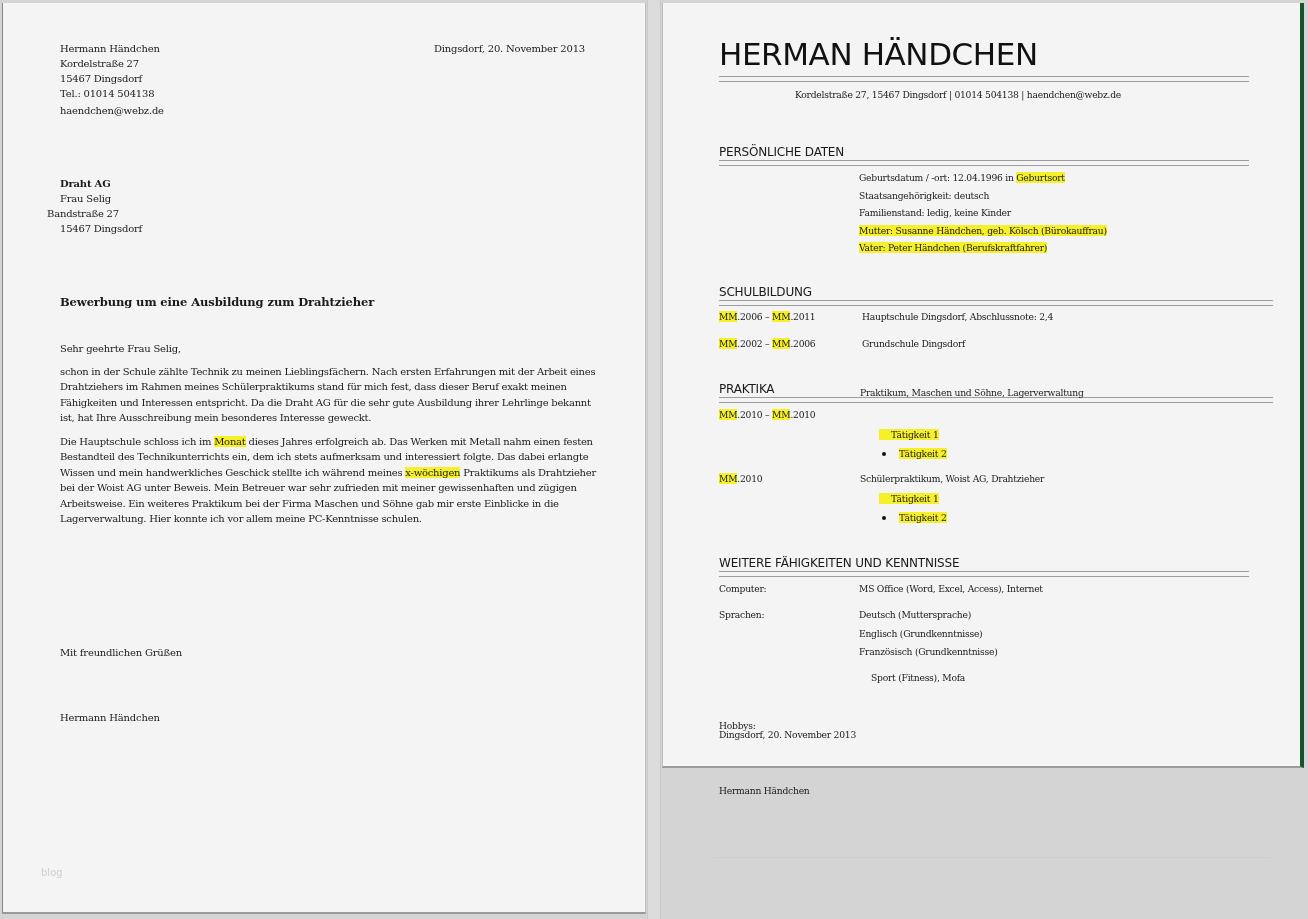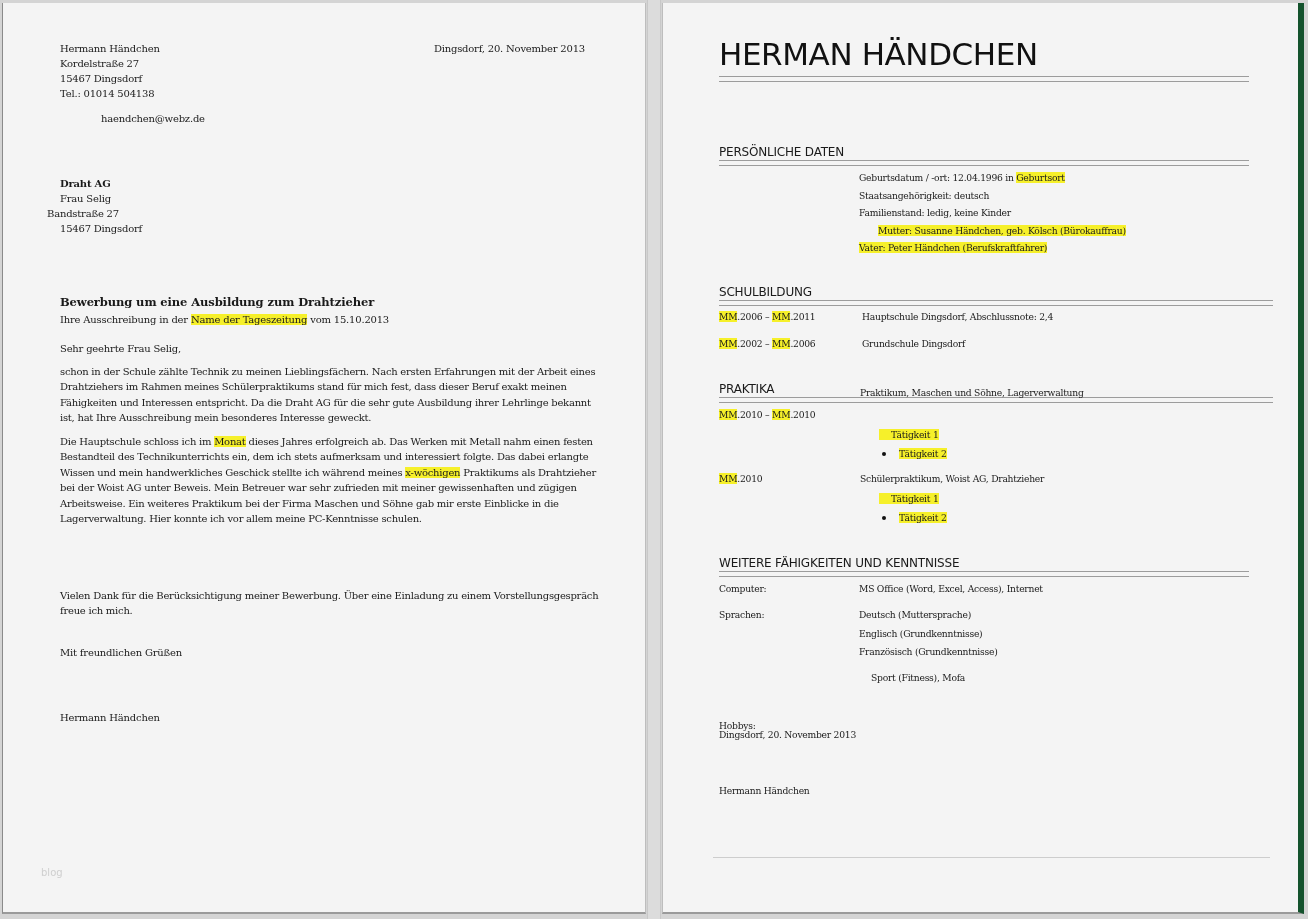--- a/index.html
+++ b/index.html
@@ -9,21 +9,21 @@
       position: relative;
       font-family: "DejaVu Serif", serif;
       color: #1a1a1a;
     }
     .page {
       position: absolute;
       background: #f4f4f4;
       box-sizing: border-box;
     }
     #page-letter { left: 2px; top: 3px; width: 644px; height: 911px; border-left: 1px solid #8a8a8a; border-bottom: 2px solid #9a9a9a; border-right: 1px solid #bdbdbd; }
-    #page-cv { left: 662px; top: 3px; width: 642px; height: 911px; border-left: 1px solid #bdbdbd; border-right: 6px solid #14532d; border-bottom: 2px solid #9a9a9a; }
+    #page-cv { left: 662px; top: 3px; width: 642px; height: 765px; border-left: 1px solid #bdbdbd; border-right: 4px solid #14532d; border-bottom: 2px solid #9a9a9a; }
     .gutter { position: absolute; left: 647px; top: 0; width: 14px; height: 919px; background: #dcdcdc; border-left: 1px solid #c8c8c8; border-right: 1px solid #c8c8c8; box-sizing: border-box; }
 
     .t { position: absolute; font-size: 10px; line-height: 15px; white-space: nowrap; letter-spacing: -0.2px; }
     .para { position: absolute; font-size: 10px; line-height: 15.4px; letter-spacing: -0.25px; width: 540px; }
     .hl { background: #f6f02a; }
     .bold { font-weight: bold; }
 
     
     .cv-name { position: absolute; left: 56px; top: 33px; font-family: "DejaVu Sans", sans-serif; font-size: 31px; letter-spacing: -0.4px; color: #111; white-space: nowrap; font-weight: normal; }
     .dbl-rule { position: absolute; height: 4px; border-top: 1px solid #9c9c9c; border-bottom: 1px solid #9c9c9c; }
@@ -36,59 +36,56 @@
 </head>
 <body>
 
 <div class="gutter"></div>
 
 <div class="page" id="page-letter">
   <div class="t" style="left:57px; top:38px;">Hermann Händchen</div>
   <div class="t" style="left:57px; top:53px;">Kordelstraße 27</div>
   <div class="t" style="left:57px; top:68px;">15467 Dingsdorf</div>
   <div class="t" style="left:57px; top:83px;">Tel.: 01014 504138</div>
-  <div class="t" style="left:57px; top:108px;margin-left:41px;">haendchen@webz.de</div>
+  <div class="t" style="left:57px; top:100px;">haendchen@webz.de</div>
 
   <div class="t" style="right:60px; top:38px;">Dingsdorf, 20. November 2013</div>
 
   <div class="t bold" style="left:57px; top:173px;">Draht AG</div>
   <div class="t" style="left:57px; top:188px;">Frau Selig</div>
   <div class="t" style="left:44px; top:203px;">Bandstraße 27</div>
   <div class="t" style="left:57px; top:218px;">15467 Dingsdorf</div>
 
   <div class="t bold" style="left:57px; top:292px; font-size:11.5px; letter-spacing:-0.1px;">Bewerbung um eine Ausbildung zum Drahtzieher</div>
-  <div class="t" style="left:57px; top:309px;">
-    <span>Ihre Ausschreibung in der </span><span class="hl">Name der Tageszeitung</span><span> vom 15.10.2013</span>
-  </div>
 
   <div class="t" style="left:57px; top:338px;">Sehr geehrte Frau Selig,</div>
 
   <div class="para" style="left:57px; top:361px;">schon in der Schule zählte Technik zu meinen Lieblingsfächern. Nach ersten Erfahrungen mit der Arbeit eines Drahtziehers im Rahmen meines Schülerpraktikums stand für mich fest, dass dieser Beruf exakt meinen Fähigkeiten und Interessen entspricht. Da die Draht AG für die sehr gute Ausbildung ihrer Lehrlinge bekannt ist, hat Ihre Ausschreibung mein besonderes Interesse geweckt.</div>
 
   <div class="para" style="left:57px; top:431px;"><span>Die Hauptschule schloss ich im </span><span class="hl">Monat</span><span> dieses Jahres erfolgreich ab. Das Werken mit Metall nahm einen festen Bestandteil des Technikunterrichts ein, dem ich stets aufmerksam und interessiert folgte. Das dabei erlangte Wissen und mein handwerkliches Geschick stellte ich während meines </span><span class="hl">x-wöchigen</span><span> Praktikums als Drahtzieher bei der Woist AG unter Beweis. Mein Betreuer war sehr zufrieden mit meiner gewissenhaften und zügigen Arbeitsweise. Ein weiteres Praktikum bei der Firma Maschen und Söhne gab mir erste Einblicke in die Lagerverwaltung. Hier konnte ich vor allem meine PC-Kenntnisse schulen.</span></div>
 
 
-  <div class="para" style="left:57px; top:585px;">Vielen Dank für die Berücksichtigung meiner Bewerbung. Über eine Einladung zu einem Vorstellungsgespräch freue ich mich.</div>
 
   <div class="t" style="left:57px; top:642px;">Mit freundlichen Grüßen</div>
   <div class="t" style="left:57px; top:707px;">Hermann Händchen</div>
 
   <div class="watermark">blog</div>
 </div>
 
 <div class="page cv" id="page-cv">
   <div class="cv-name">HERMAN HÄNDCHEN</div>
   <div class="dbl-rule" style="left:56px; top:73px; width:530px;"></div>
+  <div class="t" style="left:0; width:590px; text-align:center; top:84px;">Kordelstraße 27, 15467 Dingsdorf | 01014 504138 | haendchen@webz.de</div>
 
   <div class="sec-title" style="left:56px; top:142px;">PERSÖNLICHE DATEN</div>
   <div class="dbl-rule" style="left:56px; top:157px; width:530px;"></div>
   <div class="t" style="left:196px; top:167px;"><span>Geburtsdatum / -ort: 12.04.1996 in </span><span class="hl">Geburtsort</span></div>
   <div class="t" style="left:196px; top:185px;">Staatsangehörigkeit: deutsch</div>
   <div class="t" style="left:196px; top:202px;">Familienstand: ledig, keine Kinder</div>
-  <div class="t" style="left:196px; top:220px;margin-left:19px;"><span class="hl">Mutter: Susanne Händchen, geb. Kölsch (Bürokauffrau)</span></div>
+  <div class="t" style="left:196px; top:220px;"><span class="hl">Mutter: Susanne Händchen, geb. Kölsch (Bürokauffrau)</span></div>
   <div class="t" style="left:196px; top:237px;"><span class="hl">Vater: Peter Händchen (Berufskraftfahrer)</span></div>
 
   <div class="sec-title" style="left:56px; top:282px;">SCHULBILDUNG</div>
   <div class="dbl-rule" style="left:56px; top:297px; width:554px;"></div>
   <div class="t" style="left:56px; top:306px;"><span class="hl">MM</span><span>.2006 – </span><span class="hl">MM</span><span>.2011</span></div>
   <div class="t" style="left:199px; top:306px;">Hauptschule Dingsdorf, Abschlussnote: 2,4</div>
   <div class="t" style="left:56px; top:333px;"><span class="hl">MM</span><span>.2002 – </span><span class="hl">MM</span><span>.2006</span></div>
   <div class="t" style="left:199px; top:333px;">Grundschule Dingsdorf</div>
 
   <div class="sec-title" style="left:56px; top:379px;">PRAKTIKA</div>

